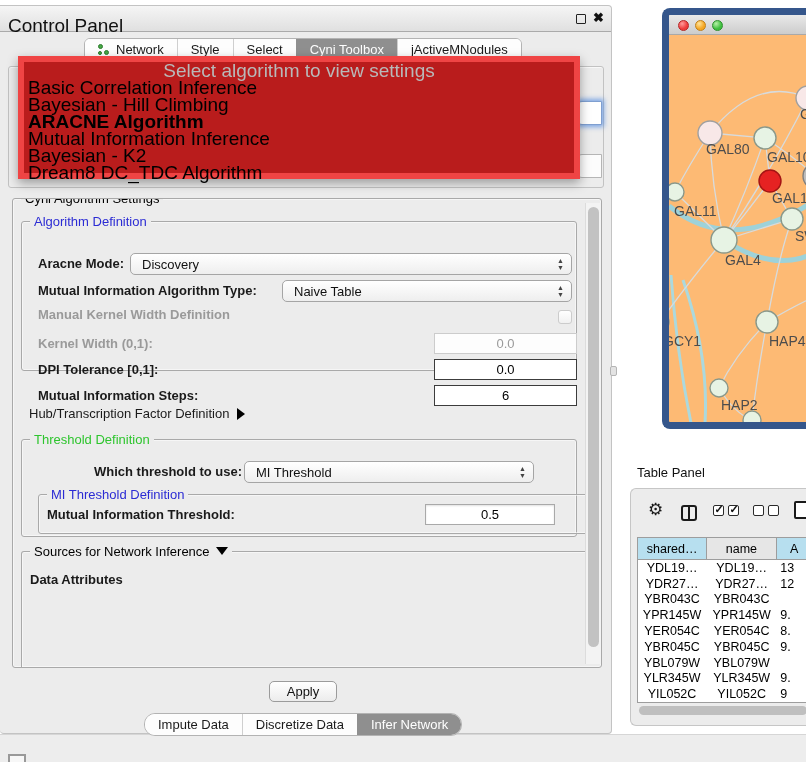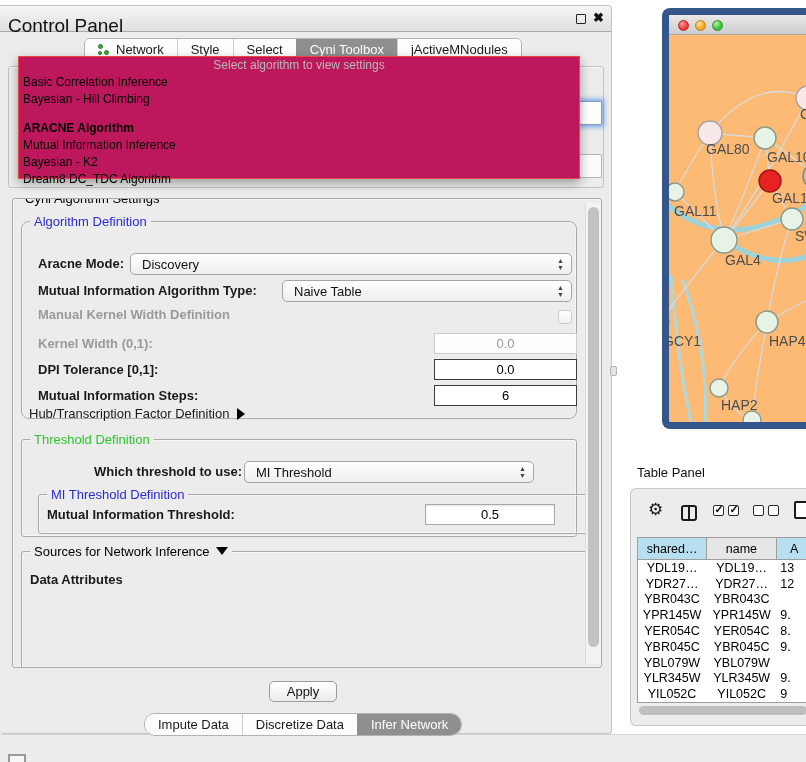--- a/index.html
+++ b/index.html
@@ -29,25 +29,25 @@
   .net-ico i:nth-child(2){ left:6px; top:6px; }
   .net-ico i:nth-child(3){ left:0; top:7px; width:4px; height:4px; }
   #cp-tabs { left:84px; top:32px; }
 
   
   #inner-panel { left:8px; top:60px; width:596px; height:122px; border:1px solid #c2c2c2; border-radius:3px; background:#ececec; box-shadow:inset 0 1px 0 #f8f8f8; }
   #frag-combo-focus { left:576px; top:95px; width:26px; height:24px; background:#fff; border:1px solid #7f9fd0; border-radius:6px 0 0 6px; box-shadow:0 0 5px 2px rgba(86,142,226,.75); }
   #frag-combo2 { left:576px; top:148px; width:26px; height:24px; background:#fcfcfc; border:1px solid #b5b5b5; border-radius:6px 0 0 6px; }
 
   
-  #algo-popup { left:18px; top:50px; width:562px; height:123px; background:#be185d; border:1px solid #ef4444;
-    box-shadow:0 4px 10px rgba(0,0,0,.35); z-index:30; font-size:12px; }
+  #algo-popup { left:18px; top:50px; width:562px; height:123px; background:#b91c1c; border:6px solid #ef4444;
+    box-shadow:0 4px 10px rgba(0,0,0,.35); z-index:30; font-size:19px; }
   #algo-popup .ph { text-align:center; color:#b9b9b9; height:17px; line-height:17px; }
   #algo-popup .it { padding:0 4px; height:17px; line-height:17px; color:#000; cursor:pointer; white-space:nowrap; }
-  #algo-popup .it.sel { font-weight:bold;margin-top:12px; }
+  #algo-popup .it.sel { font-weight:bold; }
 
   
   .group { position:absolute; border:1px solid #a9a9a9; border-radius:3px; box-shadow:inset 0 0 0 1px rgba(255,255,255,.55); }
   .legend { position:absolute; top:-8px; left:8px; background:#ececec; padding:0 4px; font-size:13px; line-height:15px; white-space:nowrap; }
   #cyni-group { left:12px; top:192px; width:590px; height:470px; overflow:hidden; }
   .blue-t { color:#2b2bd4; }
   .green-t { color:#2ec52e; }
 
   .lbl { position:absolute; font-size:13px; color:#1a1a1a; white-space:nowrap; }
   .lbl.b { font-weight:bold; }
@@ -162,21 +162,21 @@
       <div class="it">Bayesian - Hill Climbing</div>
       <div class="it sel">ARACNE Algorithm</div>
       <div class="it">Mutual Information Inference</div>
       <div class="it">Bayesian - K2</div>
       <div class="it">Dream8 DC_TDC Algorithm</div>
     </div>
 
   <div id="cyni-group" class="group">
     <span class="legend">Cyni Algorithm Settings</span>
 
-    <div class="group" style="left:8px; top:22px; width:556px; height:198px;border-radius:8px;">
+    <div class="group" style="left:8px; top:22px; width:556px; height:150px;">
       <span class="legend blue-t">Algorithm Definition</span>
 
       <span class="lbl b" style="left:16px; top:34px;">Aracne Mode:</span>
       <div class="combo" style="left:108px; top:31px; width:442px;">
         <span>Discovery</span>
         <span class="arrows">
             <span>▲</span>
             <span>▼</span>
           </span>
       </div>

